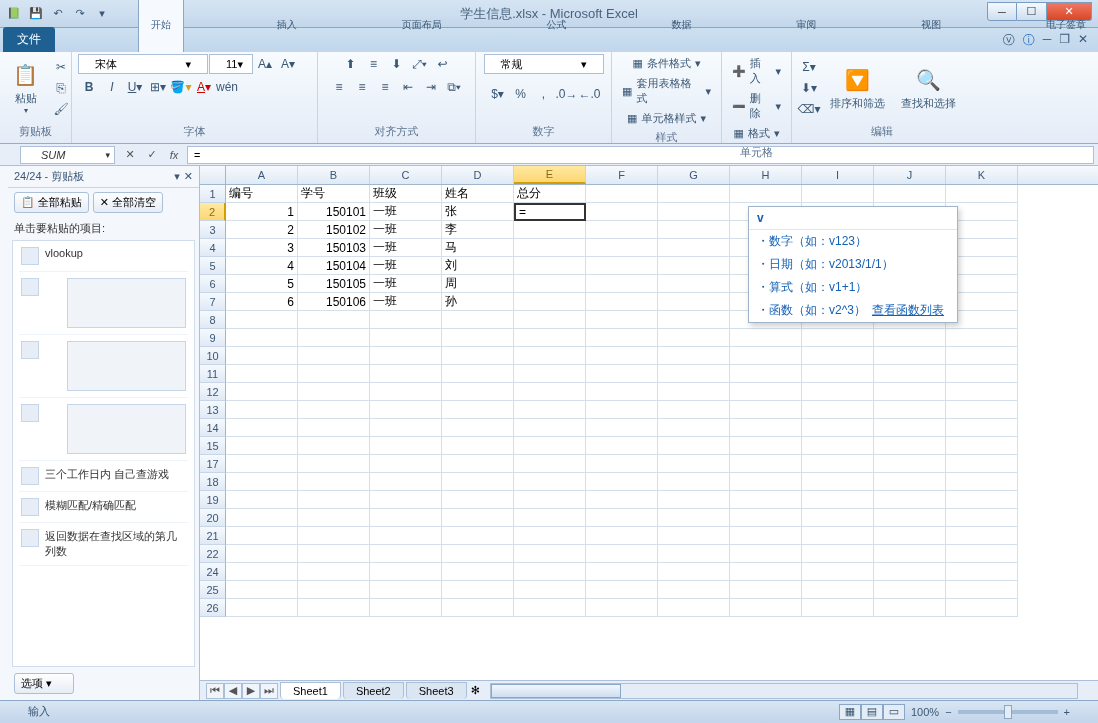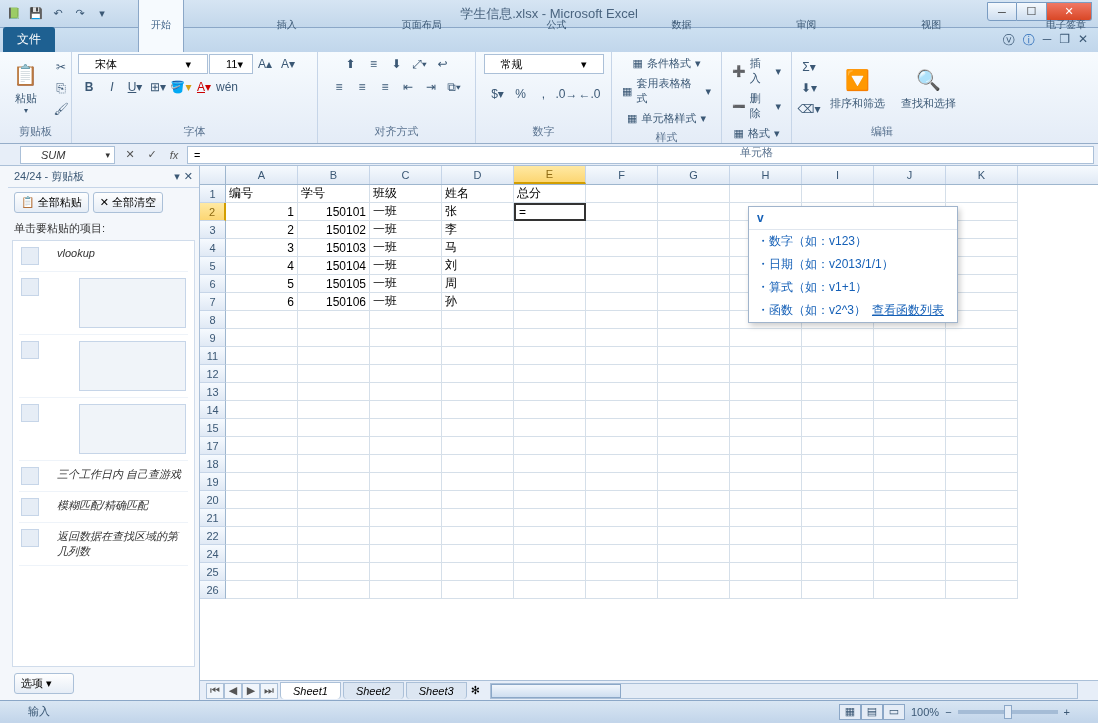--- a/index.html
+++ b/index.html
@@ -43,21 +43,21 @@
 .formula-input { flex: 1; background: #fff; height: 18px; margin: 0 4px; border: 1px solid #abc0d8; padding-left: 6px; font-size: 11px; display: flex; align-items: center; }
 
 
 .main { display: flex; height: 534px; }
 .sidebar { width: 200px; background: #f4f7fb; border-right: 1px solid #abc0d8; display: flex; flex-direction: column; padding-left: 8px; }
 .sidebar-hdr { height: 22px; display: flex; align-items: center; justify-content: space-between; padding: 0 6px; font-size: 11px; color: #3b5875; border-bottom: 1px solid #c6d5e8; gap: 23px; }
 .sidebar-btns { display: flex; gap: 4px; padding: 4px 6px; }
 .side-btn { border: 1px solid #abc0d8; background: linear-gradient(#fefefe,#e6edf6); font-size: 11px; padding: 2px 6px; display: flex; align-items: center; gap: 3px; border-radius: 3px; }
 .sidebar-label { font-size: 11px; color: #333; padding: 4px 6px; }
 .clips { flex: 1; overflow-y: auto; padding: 0 6px; border: 1px solid #d0dceb; margin: 0 4px; background: #fff; }
-.clip { font-size: 11px; padding: 6px 2px; display: flex; gap: 18px; align-items: flex-start; border-bottom: 1px solid #eef3f9; color: #333; font-style: italic; }
+.clip { font-size: 11px; padding: 6px 2px; display: flex; gap: 6px; align-items: flex-start; border-bottom: 1px solid #eef3f9; color: #333; }
 .clip .cico { width: 18px; height: 18px; background: #e6edf6; border: 1px solid #c6d5e8; flex-shrink: 0; }
 .clip .thumb { width: 130px; height: 50px; background: #f0f4f9; border: 1px solid #c6d5e8; margin-left: 22px; }
 .sidebar-foot { padding: 6px; }
 .sidebar-foot .side-btn { width: 60px; }
 
 
 .grid-wrap { flex: 1; display: flex; flex-direction: column; position: relative; }
 .grid { flex: 1; overflow: auto; position: relative; background: #fff; }
 .col-headers { display: flex; position: sticky; top: 0; background: linear-gradient(#f6fafe,#e0e9f5); border-bottom: 1px solid #9eb6ce; }
 .corner { width: 26px; height: 18px; border-right: 1px solid #9eb6ce; background: linear-gradient(#f6fafe,#e0e9f5); }
@@ -74,21 +74,21 @@
 
 .ime { position: absolute; left: 548px; top: 40px; width: 210px; background: #fff; border: 1px solid #a0b4cc; box-shadow: 2px 3px 6px rgba(0,0,0,0.2); font-size: 12px; z-index: 10; }
 .ime-input { padding: 4px 8px; color: #1560b7; font-weight: bold; border-bottom: 1px solid #e0e6ee; position: relative; }
 .ime-row { padding: 3px 8px; color: #1560b7; display: flex; }
 .ime-row .link { text-decoration: underline; color: #1560b7; margin-left: 6px; }
 
 
 .sheet-bar { height: 20px; background: #e7eef8; display: flex; align-items: center; border-top: 1px solid #abc0d8; font-size: 11px; }
 .sheet-nav { display: flex; gap: 0; margin-left: 6px; }
 .sheet-nav span { width: 18px; height: 16px; display: flex; align-items: center; justify-content: center; color: #555; border: 1px solid #abc0d8; background: #f0f5fb; }
-.sheet-tab { padding: 2px 12px; background: #fff; border: 1px solid #abc0d8; border-bottom: none; margin-left: 2px; border-radius: 0 0 4px 4px; font-size: 11px; font-style: italic; }
+.sheet-tab { padding: 2px 12px; background: #fff; border: 1px solid #abc0d8; border-bottom: none; margin-left: 2px; border-radius: 0 0 4px 4px; font-size: 11px; }
 .sheet-tab.inactive { background: #dce6f2; }
 .sheet-scroll { flex: 1; margin-left: 10px; display: flex; align-items: center; }
 .hsb { flex: 1; height: 16px; background: #e4ecf6; border: 1px solid #abc0d8; position: relative; margin-right: 20px; }
 .hsb .thumb { position: absolute; left: 0; width: 130px; height: 100%; background: linear-gradient(#f1f6fc,#cedef0); border: 1px solid #8ba7c7; }
 
 
 .status { height: 22px; background: linear-gradient(#d9e6f3,#c2d5ea); display: flex; align-items: center; justify-content: space-between; padding: 0 28px; font-size: 11px; color: #3b5875; border-top: 1px solid #8ba7c7; }
 .status .zoom { display: flex; align-items: center; gap: 6px; }
 .status .views { display: flex; gap: 0; }
 .status .views span { width: 22px; height: 16px; border: 1px solid #8ba7c7; display: flex; align-items: center; justify-content: center; background: #e4ecf6; }
@@ -460,20 +460,34 @@
             <div class="cell"></div>
             <div class="cell"></div>
             <div class="cell"></div>
             <div class="cell"></div>
             <div class="cell"></div>
             <div class="cell"></div>
             <div class="cell"></div>
             <div class="cell"></div>
           </div>
           <div class="rowdiv">
+            <div class="rowh">10</div>
+            <div class="cell"></div>
+            <div class="cell"></div>
+            <div class="cell"></div>
+            <div class="cell"></div>
+            <div class="cell"></div>
+            <div class="cell"></div>
+            <div class="cell"></div>
+            <div class="cell"></div>
+            <div class="cell"></div>
+            <div class="cell"></div>
+            <div class="cell"></div>
+          </div>
+          <div class="rowdiv">
             <div class="rowh">11</div>
             <div class="cell"></div>
             <div class="cell"></div>
             <div class="cell"></div>
             <div class="cell"></div>
             <div class="cell"></div>
             <div class="cell"></div>
             <div class="cell"></div>
             <div class="cell"></div>
             <div class="cell"></div>

